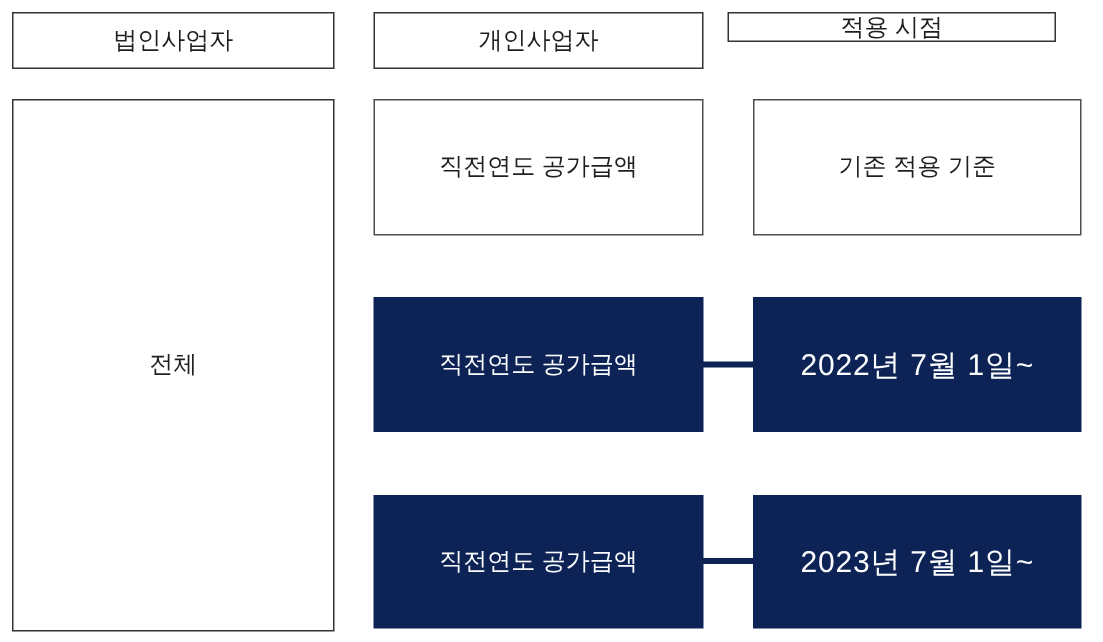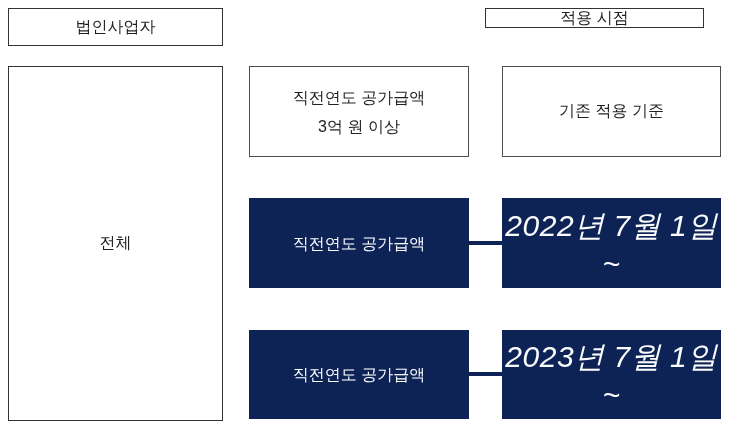--- a/index.html
+++ b/index.html
@@ -36,46 +36,48 @@
     color: #1f1f1f;
     font-size: 16px;
   }
   .navy-box {
     background: var(--navy, #0d2356);
     color: #fbfcfe;
     border: none;
     font-size: 16px;
   }
   .two-line .line { line-height: 29px; display: block; }
-  .big-label { font-size: 30px; letter-spacing: 0.5px; font-style: italic; }
+  .big-label { font-size: 20px; letter-spacing: 0.5px; }
   .connector {
     position: absolute;
     height: 4px;
     background: var(--navy, #0d2356);
   }
 </style>
 </head>
 <body>
 
 <div class="diagram">
 
   <div class="box header-box" style="left:8px; top:8px; width:215px; height:38px;">
     <span>법인사업자</span>
   </div>
+  <div class="box header-box" style="left:249px; top:8px; width:220px; height:38px;">
+    <span>개인사업자</span>
+  </div>
   <div class="box header-box" style="left:485px; top:8px; width:219px; height:20px;">
     <span>적용 시점</span>
   </div>
 
   <div class="box outline-box" style="left:8px; top:66px; width:215px; height:355px; border-color:#333333;">
     <span>전체</span>
   </div>
 
   <div class="box outline-box two-line" style="left:249px; top:66px; width:220px; height:91px;">
     <span class="line">직전연도 공가급액</span>
-    <span class="line">3억 원 이상</span>
   </div>
   <div class="box navy-box two-line" style="left:249px; top:198px; width:220px; height:90px;">
     <span class="line">직전연도 공가급액</span>
   </div>
   <div class="box navy-box two-line" style="left:249px; top:330px; width:220px; height:89px;">
     <span class="line">직전연도 공가급액</span>
   </div>
 
   <div class="box outline-box" style="left:502px; top:66px; width:219px; height:91px;">
     <span>기존 적용 기준</span>

